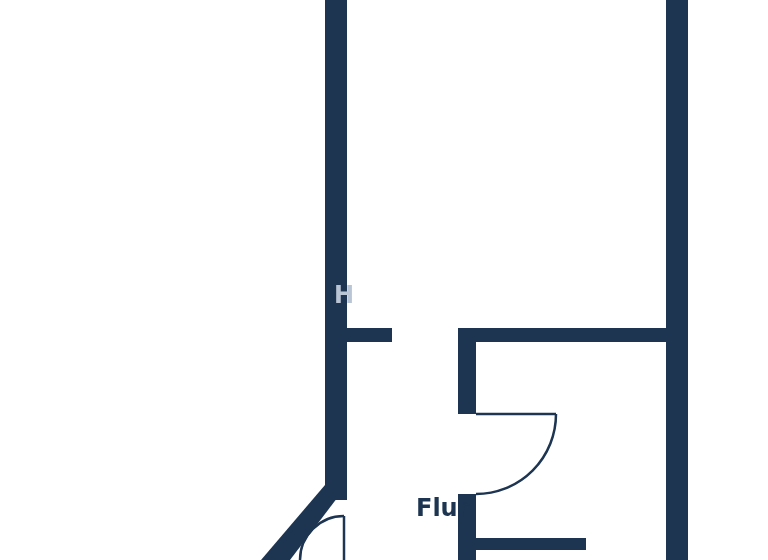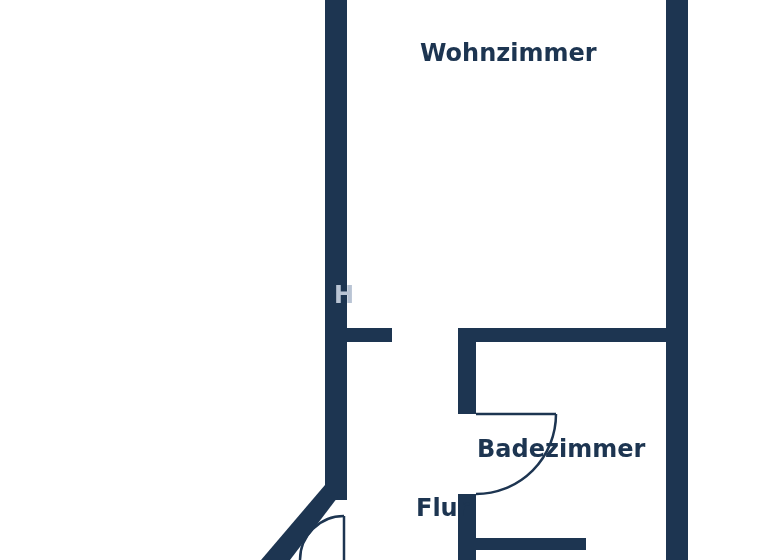--- a/index.html
+++ b/index.html
@@ -76,21 +76,19 @@
       <path d="M 476 414 L 556 414" stroke="#1d3551" stroke-width="2.5" fill="none"></path>
       <path d="M 556 414 A 80 80 0 0 1 476 494" stroke="#1d3551" stroke-width="2.5" fill="none"></path>
 
       <path d="M 300 560 A 44 44 0 0 1 344 516" stroke="#1d3551" stroke-width="2.5" fill="none"></path>
       <path d="M 344 516 L 344 560" stroke="#1d3551" stroke-width="2.5" fill="none"></path>
 
     </g>
 
   </svg>
 
-  <div class="room-label" style="left:420px; top:39px; font-size:24px;">Wohnzimmer</div>
 
-  <div class="room-label" style="left:477px; top:435px; font-size:24px;">Badezimmer</div>
 
   <div class="room-label" style="left:384px; top:494px; font-size:24px;margin-left:32px;">Flur</div>
 
   <div class="faint-label" style="left:334px; top:281px; font-size:24px;">H</div>
 
 </div>
 
 </body></html>

